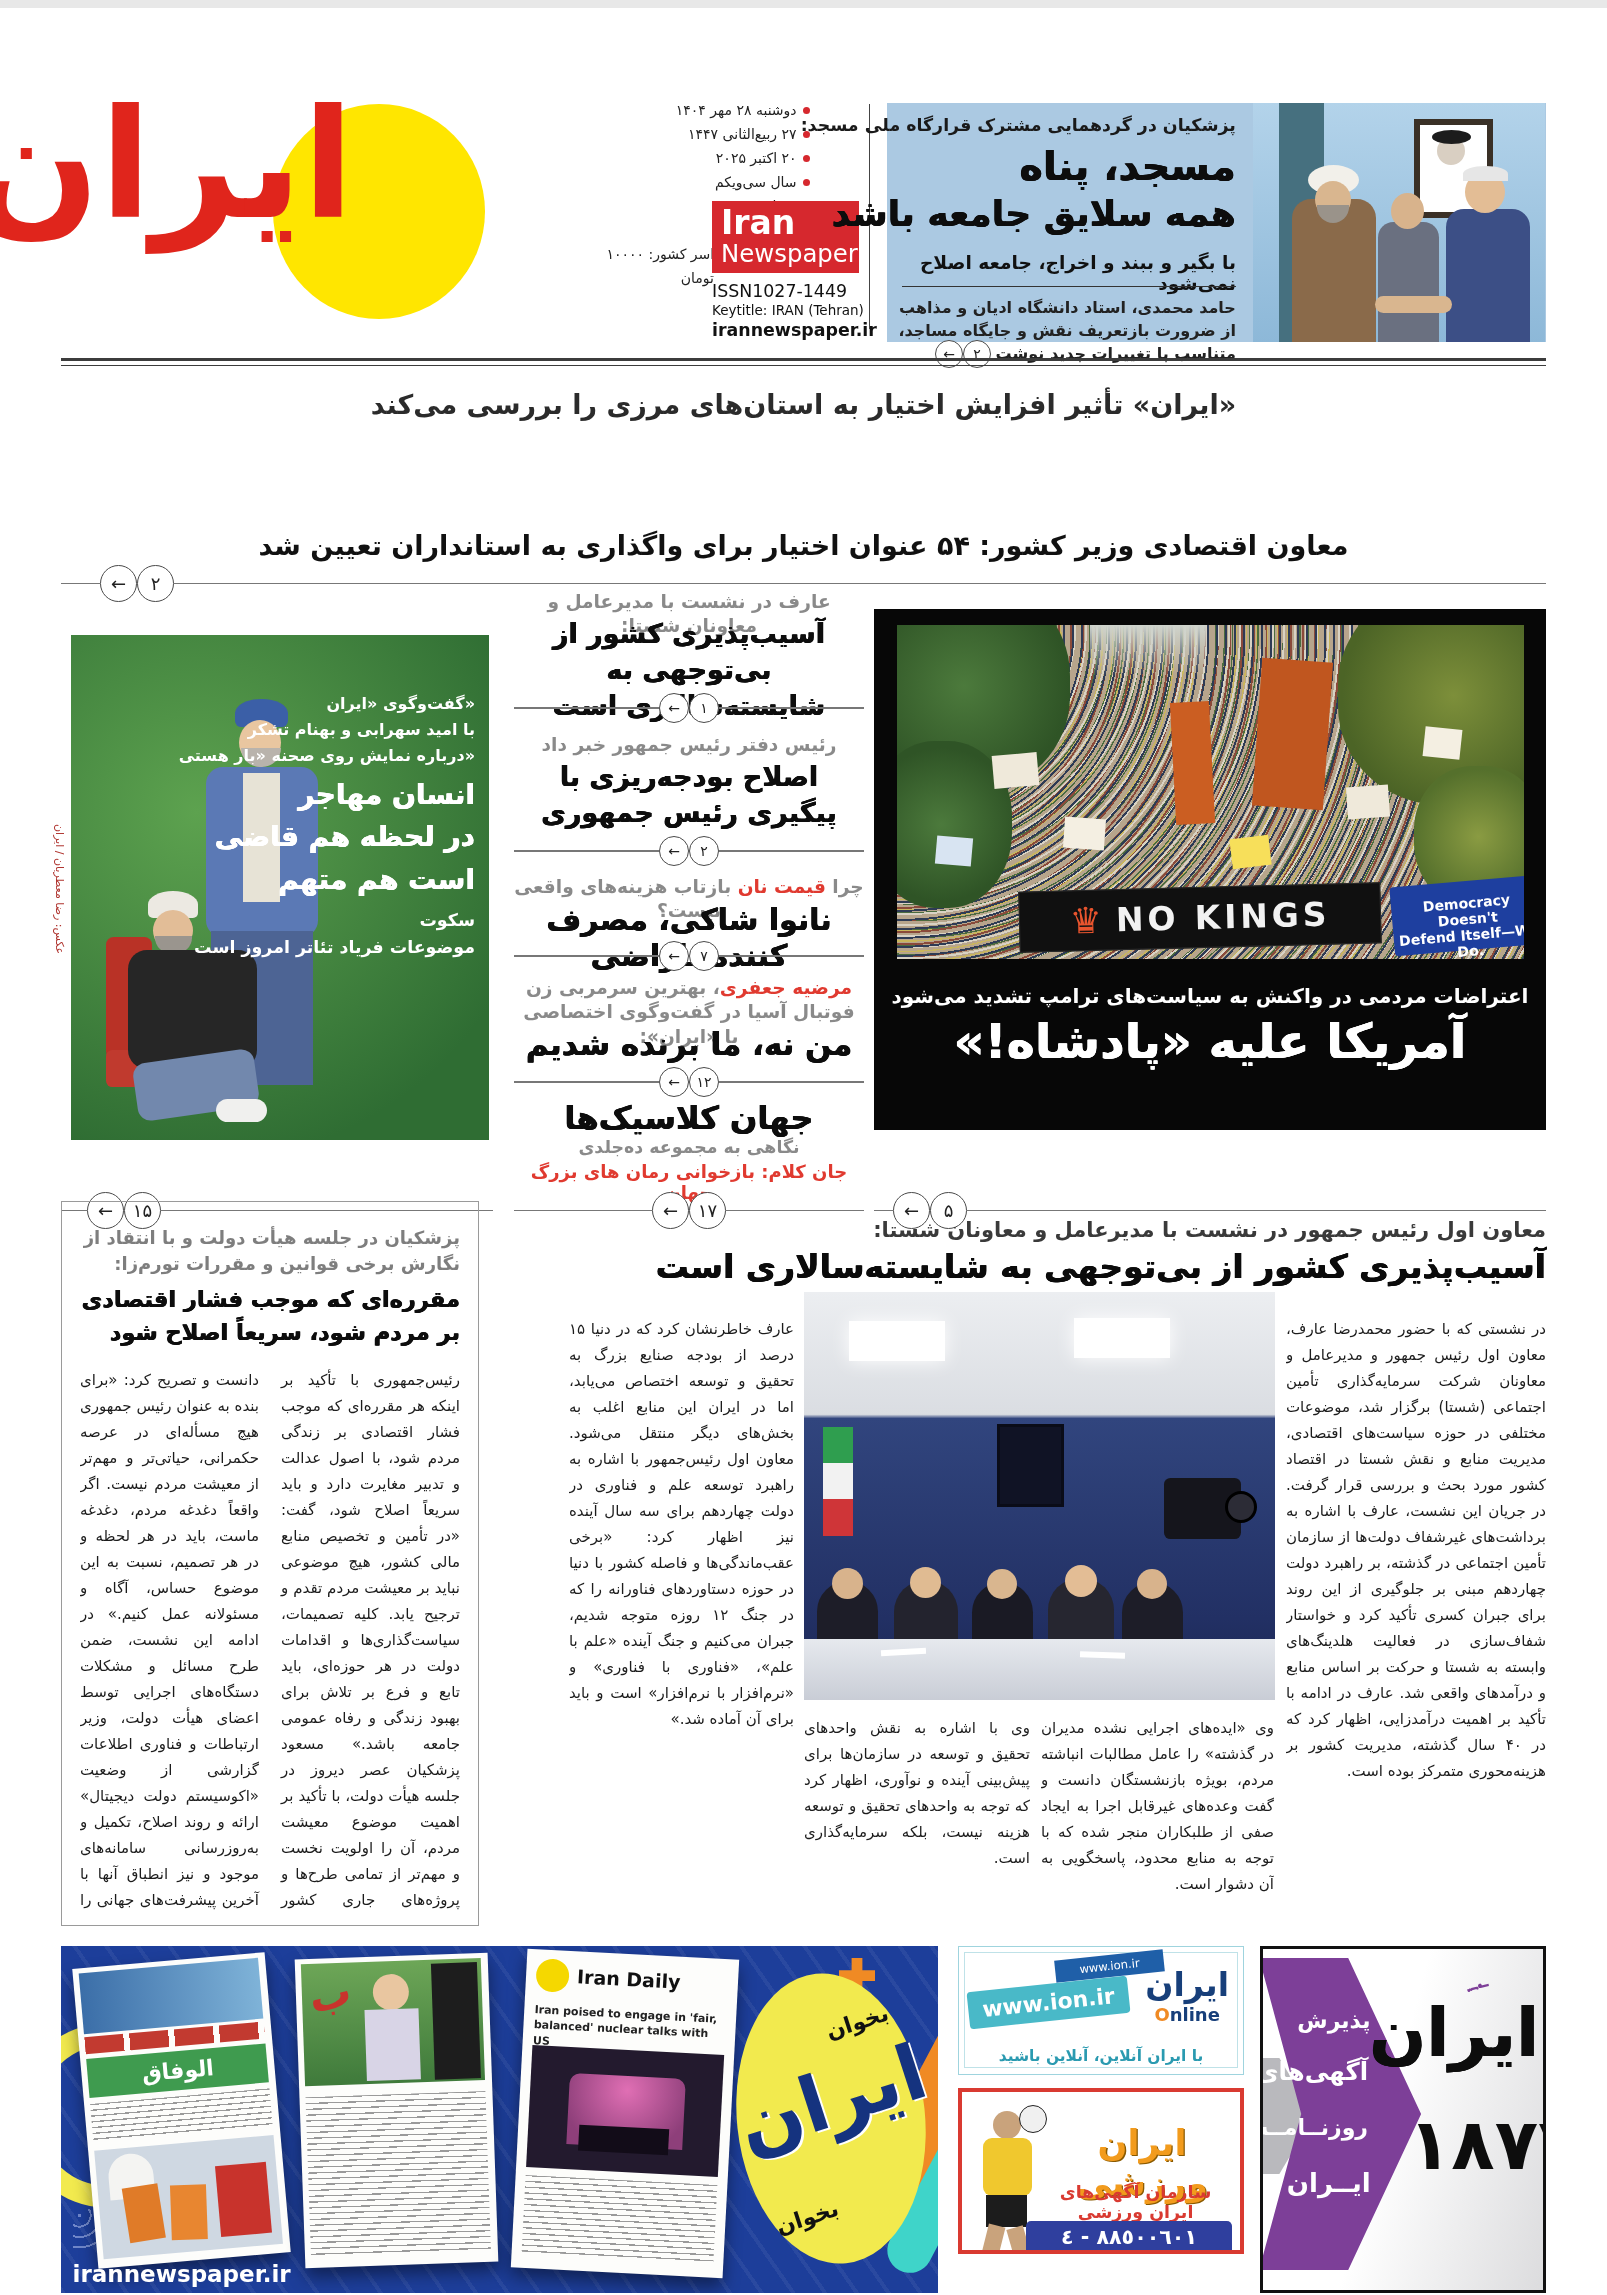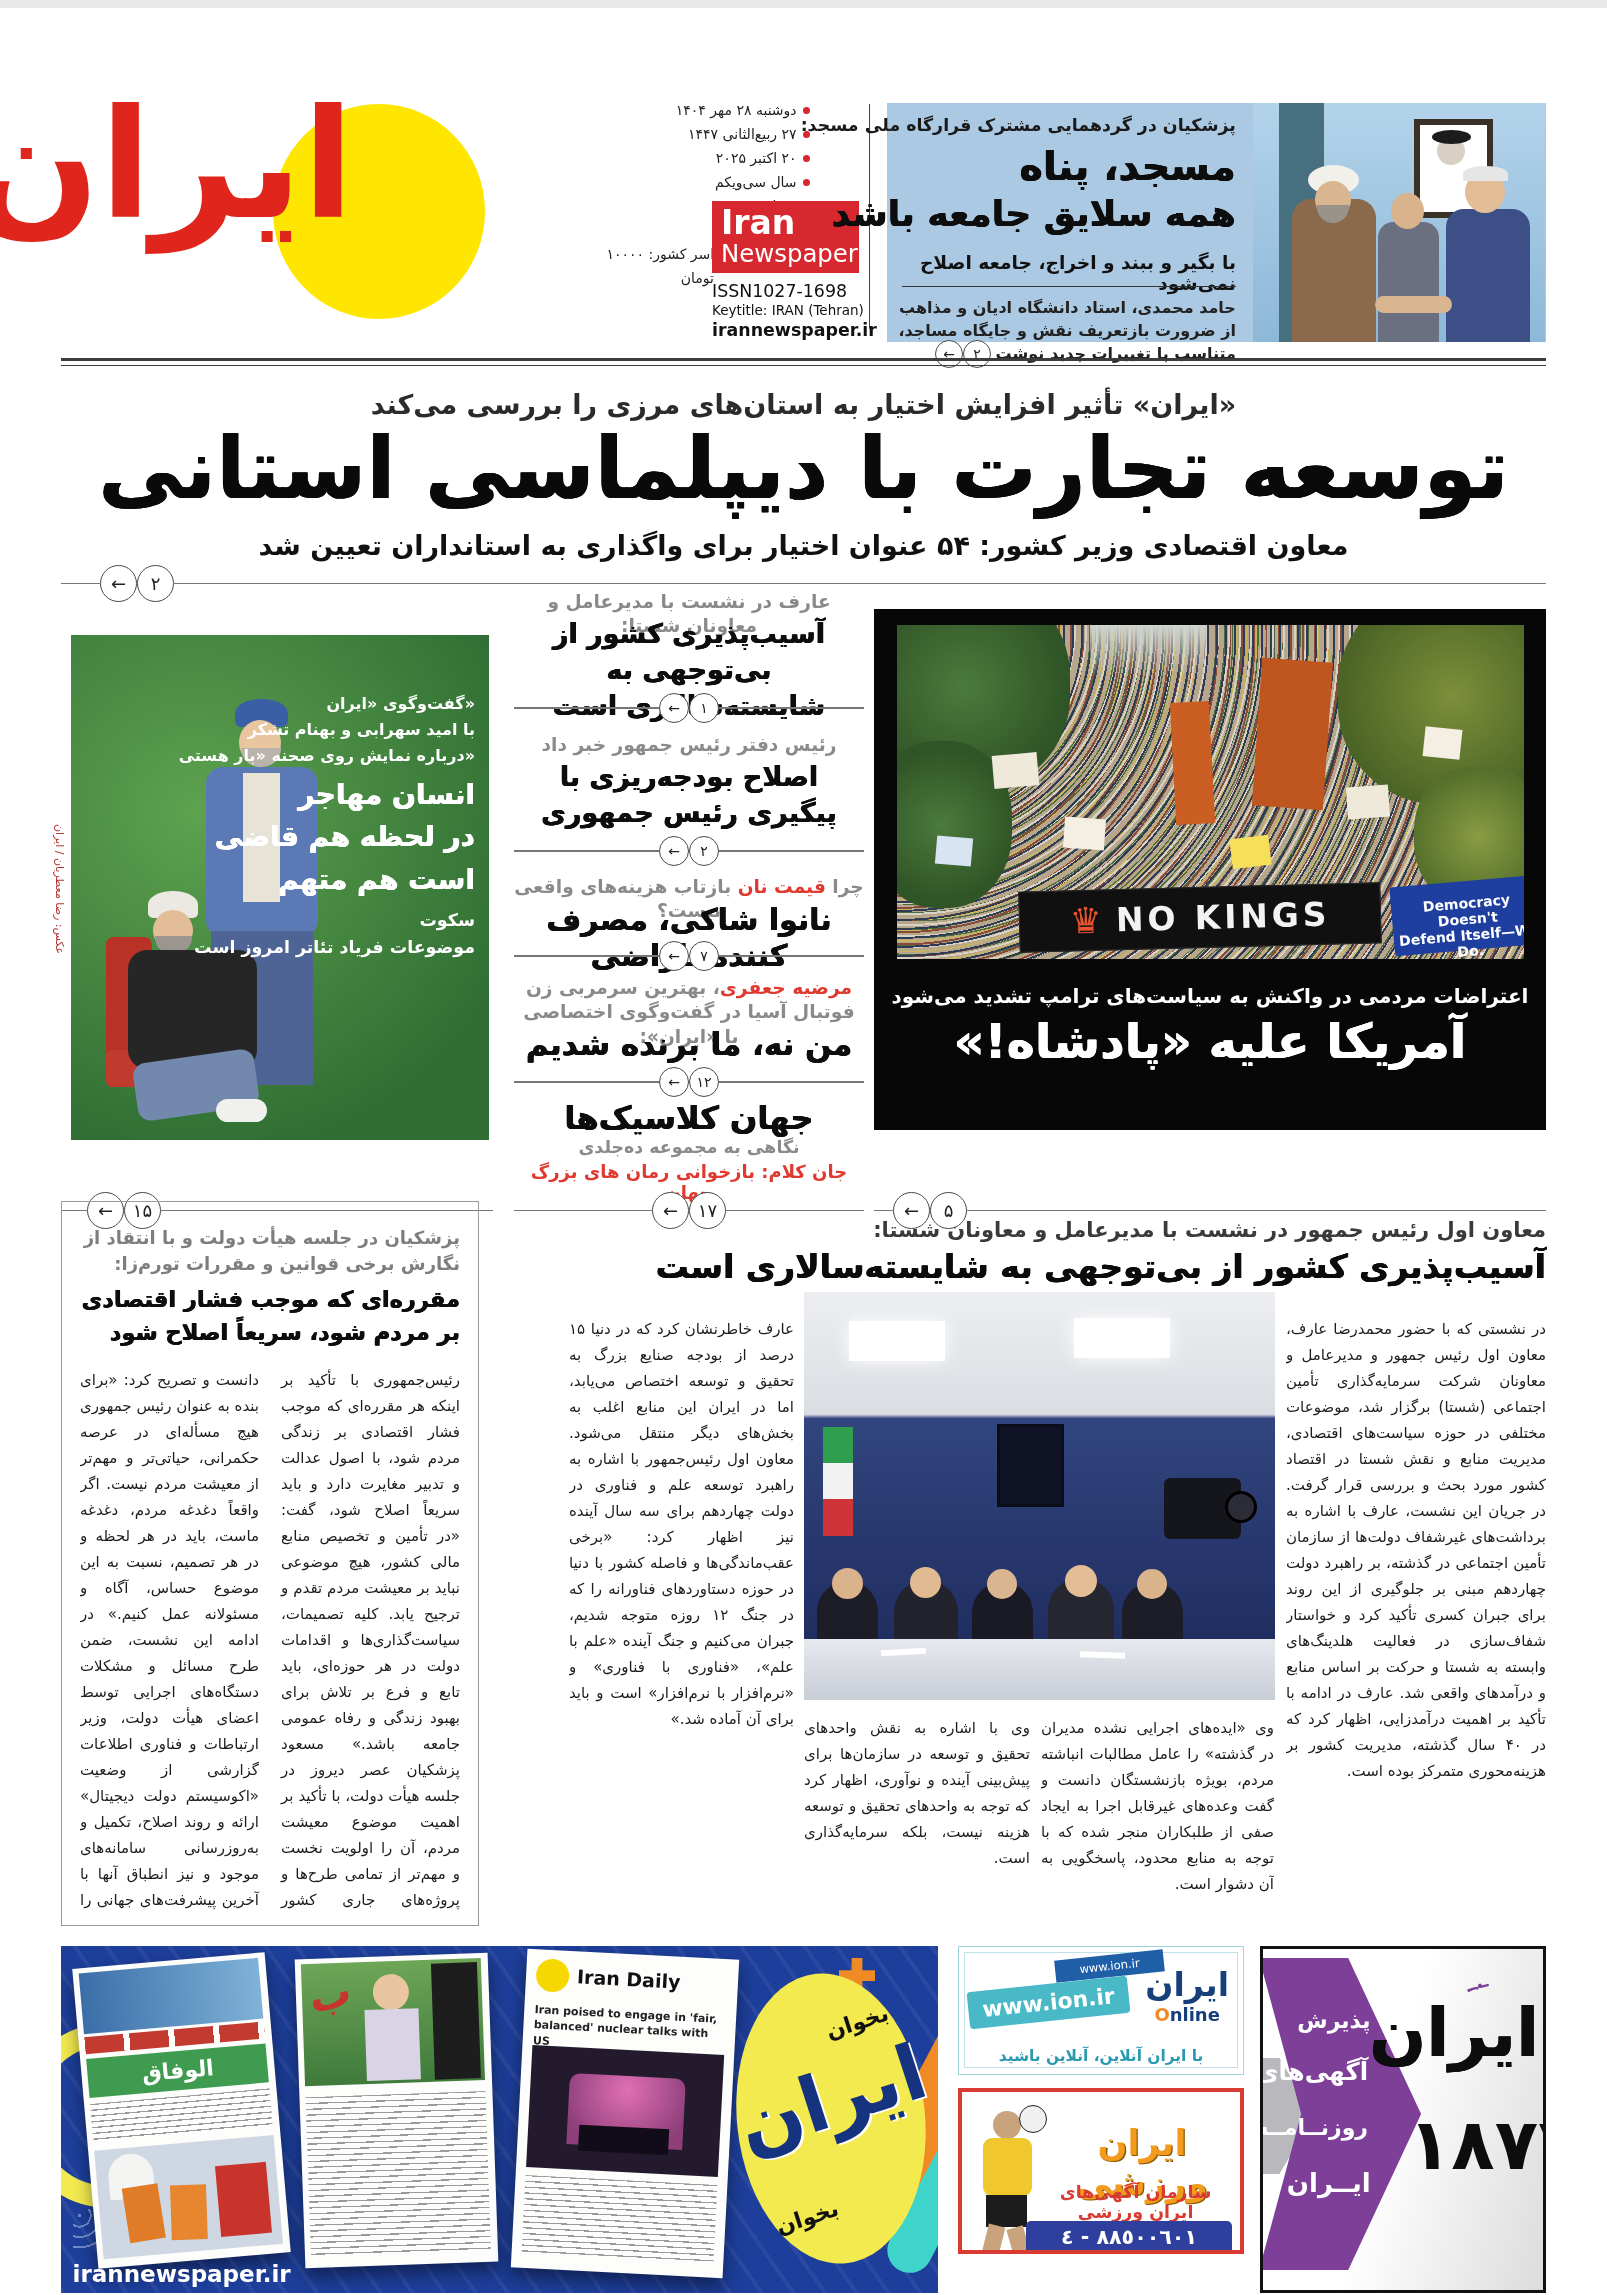--- a/index.html
+++ b/index.html
@@ -160,21 +160,21 @@
     <div class="dline">
         <span class="dot"></span>
         <span>قیمت در سراسر کشور: ۱۰۰۰۰ تومان</span>
       </div>
   </div>
 
   <div class="abs" id="brand-box">
     <div class="b1">Iran</div>
     <div class="b2">Newspaper</div>
   </div>
-  <div class="abs" id="issn">ISSN1027-1698</div>
+  <div class="abs" id="issn">ISSN1027-1449</div>
   <div class="abs" id="keytitle">Keytitle: IRAN (Tehran)</div>
   <div class="abs" id="site">irannewspaper.ir</div>
   <div class="abs" id="vdiv"></div>
 
   <div class="abs rtl" id="mosque">
     <div class="txt">
       <div id="mq-kicker">پزشکیان در گردهمایی مشترک قرارگاه ملی مسجد:</div>
       <div id="mq-h1" class="fat">مسجد، پناه</div>
       <div id="mq-h2" class="fat">همه سلایق جامعه باشد</div>
       <div id="mq-sub">با بگیر و ببند و اخراج، جامعه اصلاح نمی‌شود</div>
@@ -204,21 +204,20 @@
   </div>
   <div class="abs pref mini" style="left:935px;top:332px;">
     <span class="cir">←</span>
     <span class="cir">۲</span>
   </div>
 
   <div class="abs rules" id="rule1"></div>
   <div class="abs rules" id="rule2"></div>
 
   <div class="abs ctr rtl" id="lead-kicker">«ایران» تأثیر افزایش اختیار به استان‌های مرزی را بررسی می‌کند</div>
-  <div class="abs ctr rtl fat" id="lead-headline">توسعه تجارت با دیپلماسی استانی</div>
   <div class="abs ctr rtl" id="lead-sub">معاون اقتصادی وزیر کشور: ۵۴ عنوان اختیار برای واگذاری به استانداران تعیین شد</div>
   <div class="abs pref big" style="left:61px;top:557px;width:1485px;">
     <span class="ln sm"></span>
     <span class="cir">←</span>
     <span class="cir">۲</span>
     <span class="ln"></span>
   </div>
 
   <div class="abs" id="theater">
 

